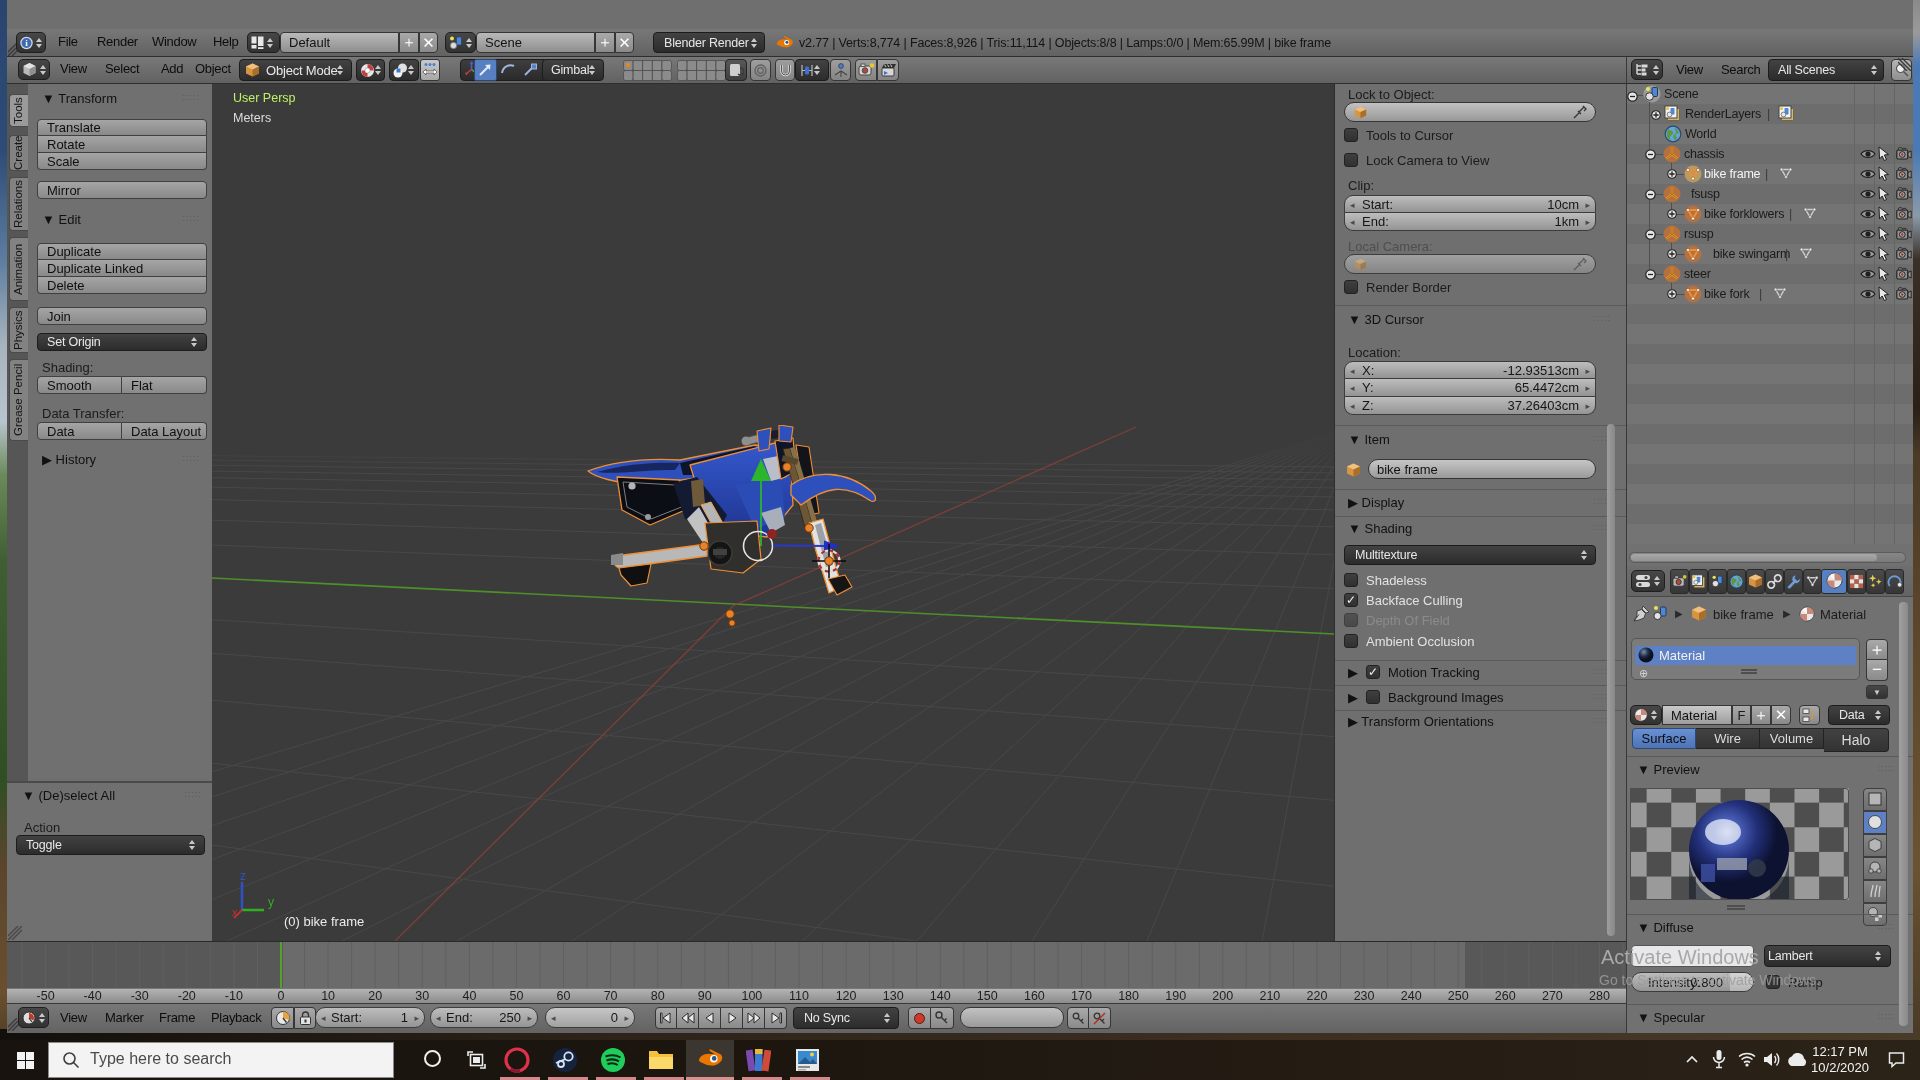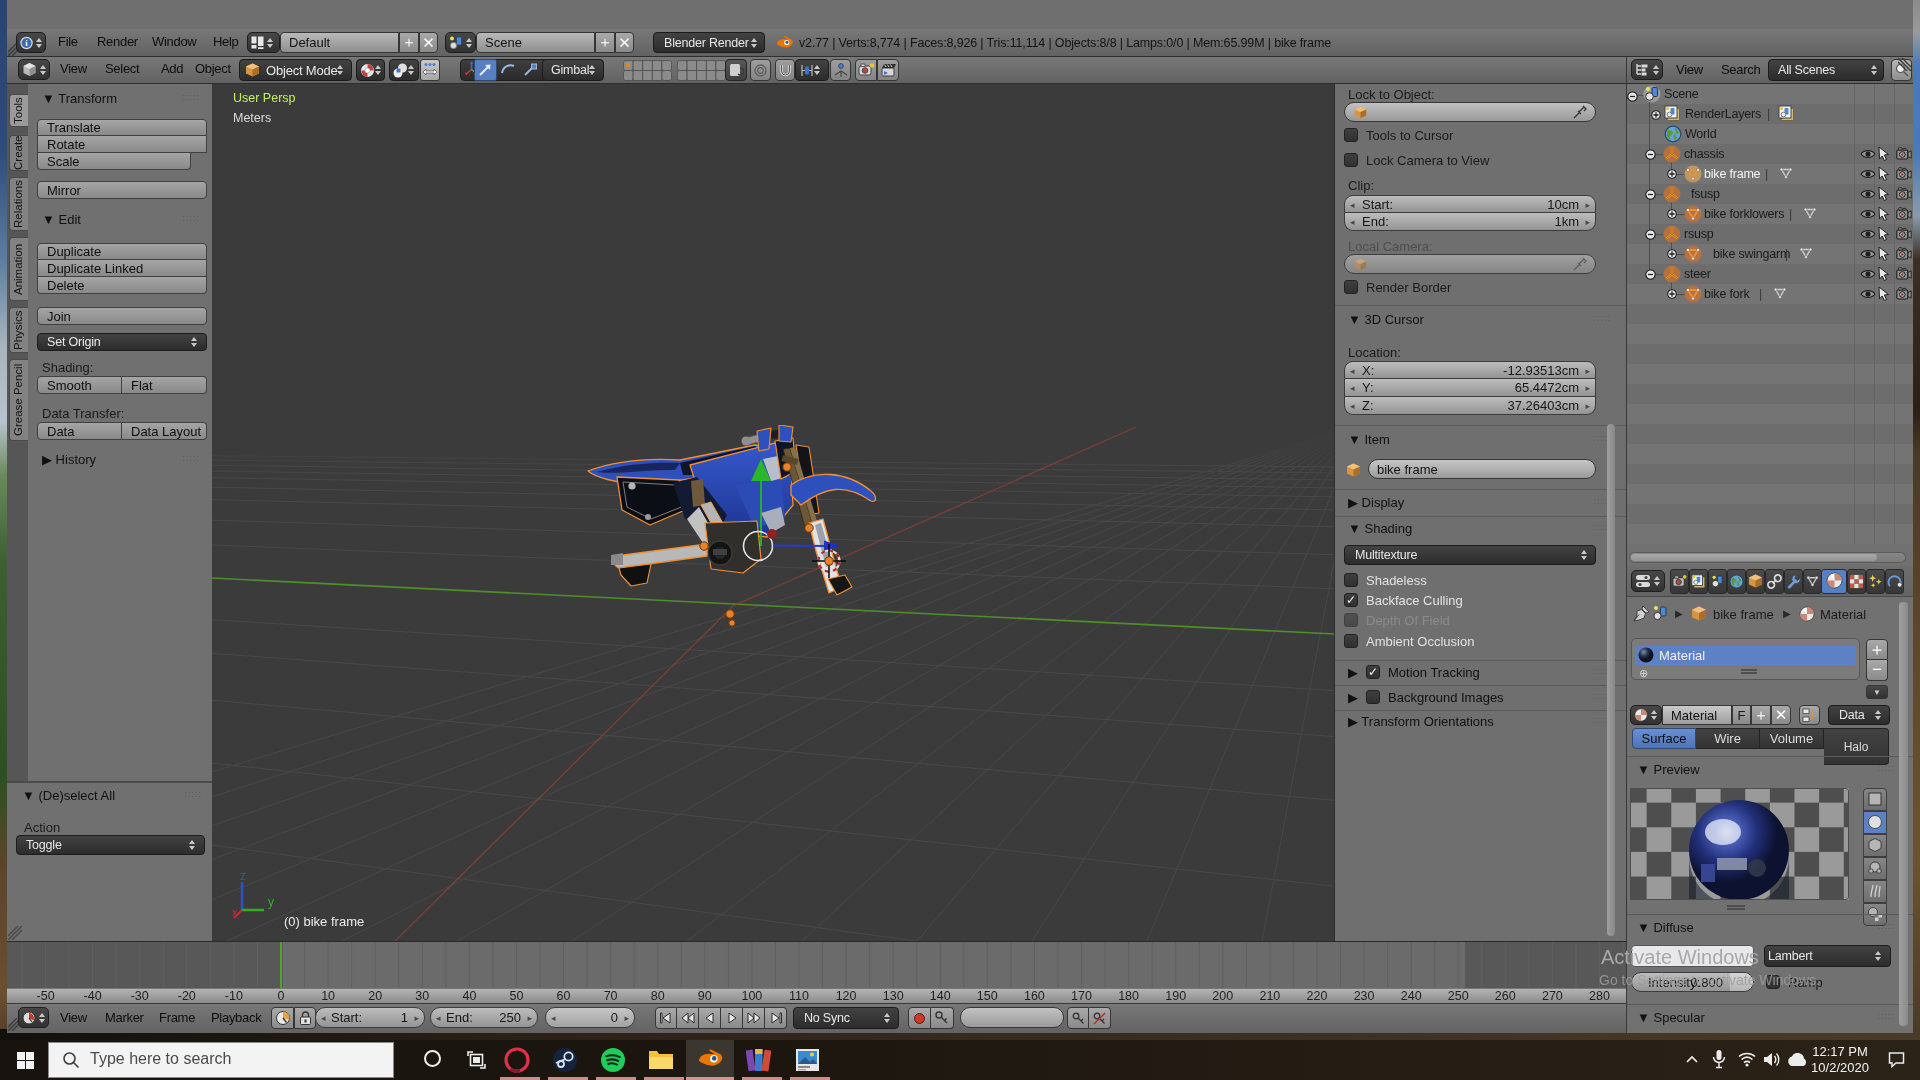--- a/index.html
+++ b/index.html
@@ -456,21 +456,21 @@
     <div class="vtab" style="top:93px;height:54px;">Relations</div>
     <div class="vtab" style="top:153px;height:64px;">Animation</div>
     <div class="vtab" style="top:223px;height:46px;">Physics</div>
     <div class="vtab" style="top:275px;height:82px;">Grease Pencil</div>
   </div>
   <div class="abs" id="shelf" style="left:21px;top:84px;width:184px;height:694px;background:#707070;">
     <div class="phdr" style="left:14px;top:7px;">▼ Transform</div>
       <div class="grip" style="right:12px;top:8px;">:::::</div>
     <div class="btn" style="position:absolute;left:9px;top:35px;width:170px;height:17px;border-radius:4px 4px 0 0;padding-left:9px;">Translate</div>
     <div class="btn" style="position:absolute;left:9px;top:52px;width:170px;height:17px;border-top:none;padding-left:9px;">Rotate</div>
-    <div class="btn" style="position:absolute;left:9px;top:69px;width:154px;height:17px;border-top:none;border-radius:0 0 4px 4px;padding-left:9px;">Scale</div>
+    <div class="btn" style="position:absolute;left:9px;top:69px;width:170px;height:17px;border-top:none;border-radius:0 0 4px 4px;padding-left:9px;">Scale</div>
     <div class="btn" style="position:absolute;left:9px;top:97px;width:170px;height:18px;border-radius:4px;padding-left:9px;">Mirror</div>
     <div class="phdr" style="left:14px;top:128px;">▼ Edit</div>
       <div class="grip" style="right:12px;top:129px;">:::::</div>
     <div class="btn" style="position:absolute;left:9px;top:159px;width:170px;height:17px;border-radius:4px 4px 0 0;padding-left:9px;">Duplicate</div>
     <div class="btn" style="position:absolute;left:9px;top:176px;width:170px;height:17px;border-top:none;padding-left:9px;">Duplicate Linked</div>
     <div class="btn" style="position:absolute;left:9px;top:193px;width:170px;height:17px;border-top:none;border-radius:0 0 4px 4px;padding-left:9px;">Delete</div>
     <div class="btn" style="position:absolute;left:9px;top:223px;width:170px;height:18px;border-radius:4px;padding-left:9px;">Join</div>
     <div class="dd" style="position:absolute;left:9px;top:249px;width:170px;height:18px;padding-left:9px;">Set Origin<span class="ud" style="position:absolute;left:153px;top:3px;">
           <i class="u"></i>
           <i class="d"></i>
@@ -1130,21 +1130,21 @@
           <path d="M8 3 C12 3 12 11 8 11" stroke="#d89540" stroke-width="1.2" fill="none"></path>
         </svg>
       </div>
     <div class="dd" style="position:absolute;left:201px;top:139px;width:62px;height:20px;padding-left:10px;">Data<span class="ud" style="position:absolute;left:46px;top:4px;">
           <i class="u"></i>
           <i class="d"></i>
         </span></div>
     <div class="abs" style="left:5px;top:162px;width:64px;height:21px;background:linear-gradient(180deg,#6a90d4,#4e74b8);border:1px solid #2c4a75;border-radius:4px 0 0 4px;color:#0d0d0d;font-size:13px;display:flex;align-items:center;justify-content:center;">Surface</div>
     <div class="abs" style="left:69px;top:162px;width:64px;height:21px;background:linear-gradient(180deg,#424242,#333);border:1px solid #222;border-left:none;color:#dcdcdc;font-size:13px;display:flex;align-items:center;justify-content:center;">Wire</div>
     <div class="abs" style="left:133px;top:162px;width:64px;height:21px;background:linear-gradient(180deg,#424242,#333);border:1px solid #222;border-left:none;color:#dcdcdc;font-size:13px;display:flex;align-items:center;justify-content:center;">Volume</div>
-    <div class="abs" style="left:197px;top:162px;width:65px;height:37px;background:linear-gradient(180deg,#424242,#333);border:1px solid #222;border-left:none;border-radius:0 4px 4px 0;color:#dcdcdc;font-size:12px;display:flex;align-items:center;justify-content:center;">Halo</div>
+    <div class="abs" style="left:197px;top:162px;width:65px;height:24px;background:linear-gradient(180deg,#424242,#333);border:1px solid #222;border-left:none;border-radius:0 4px 4px 0;color:#dcdcdc;font-size:14px;display:flex;align-items:center;justify-content:center;">Halo</div>
     <div class="abs" style="left:0;top:190px;width:287px;height:1px;background:#5a5a5a;"></div>
     <div class="phdr" style="left:10px;top:196px;">▼ Preview</div>
       <div class="grip" style="right:18px;top:197px;">:::::</div>
     <svg class="abs" style="left:3px;top:222px;" width="219px" height="112px" viewBox="0 0 219 112">
         <defs>
 <pattern id="chk" width="44" height="44" patternUnits="userSpaceOnUse">
             <rect width="44" height="44" fill="#9a9a9a"></rect>
             <rect width="22" height="22" fill="#4e4e4e"></rect>
             <rect x="22" y="22" width="22" height="22" fill="#4e4e4e"></rect>
           </pattern>

